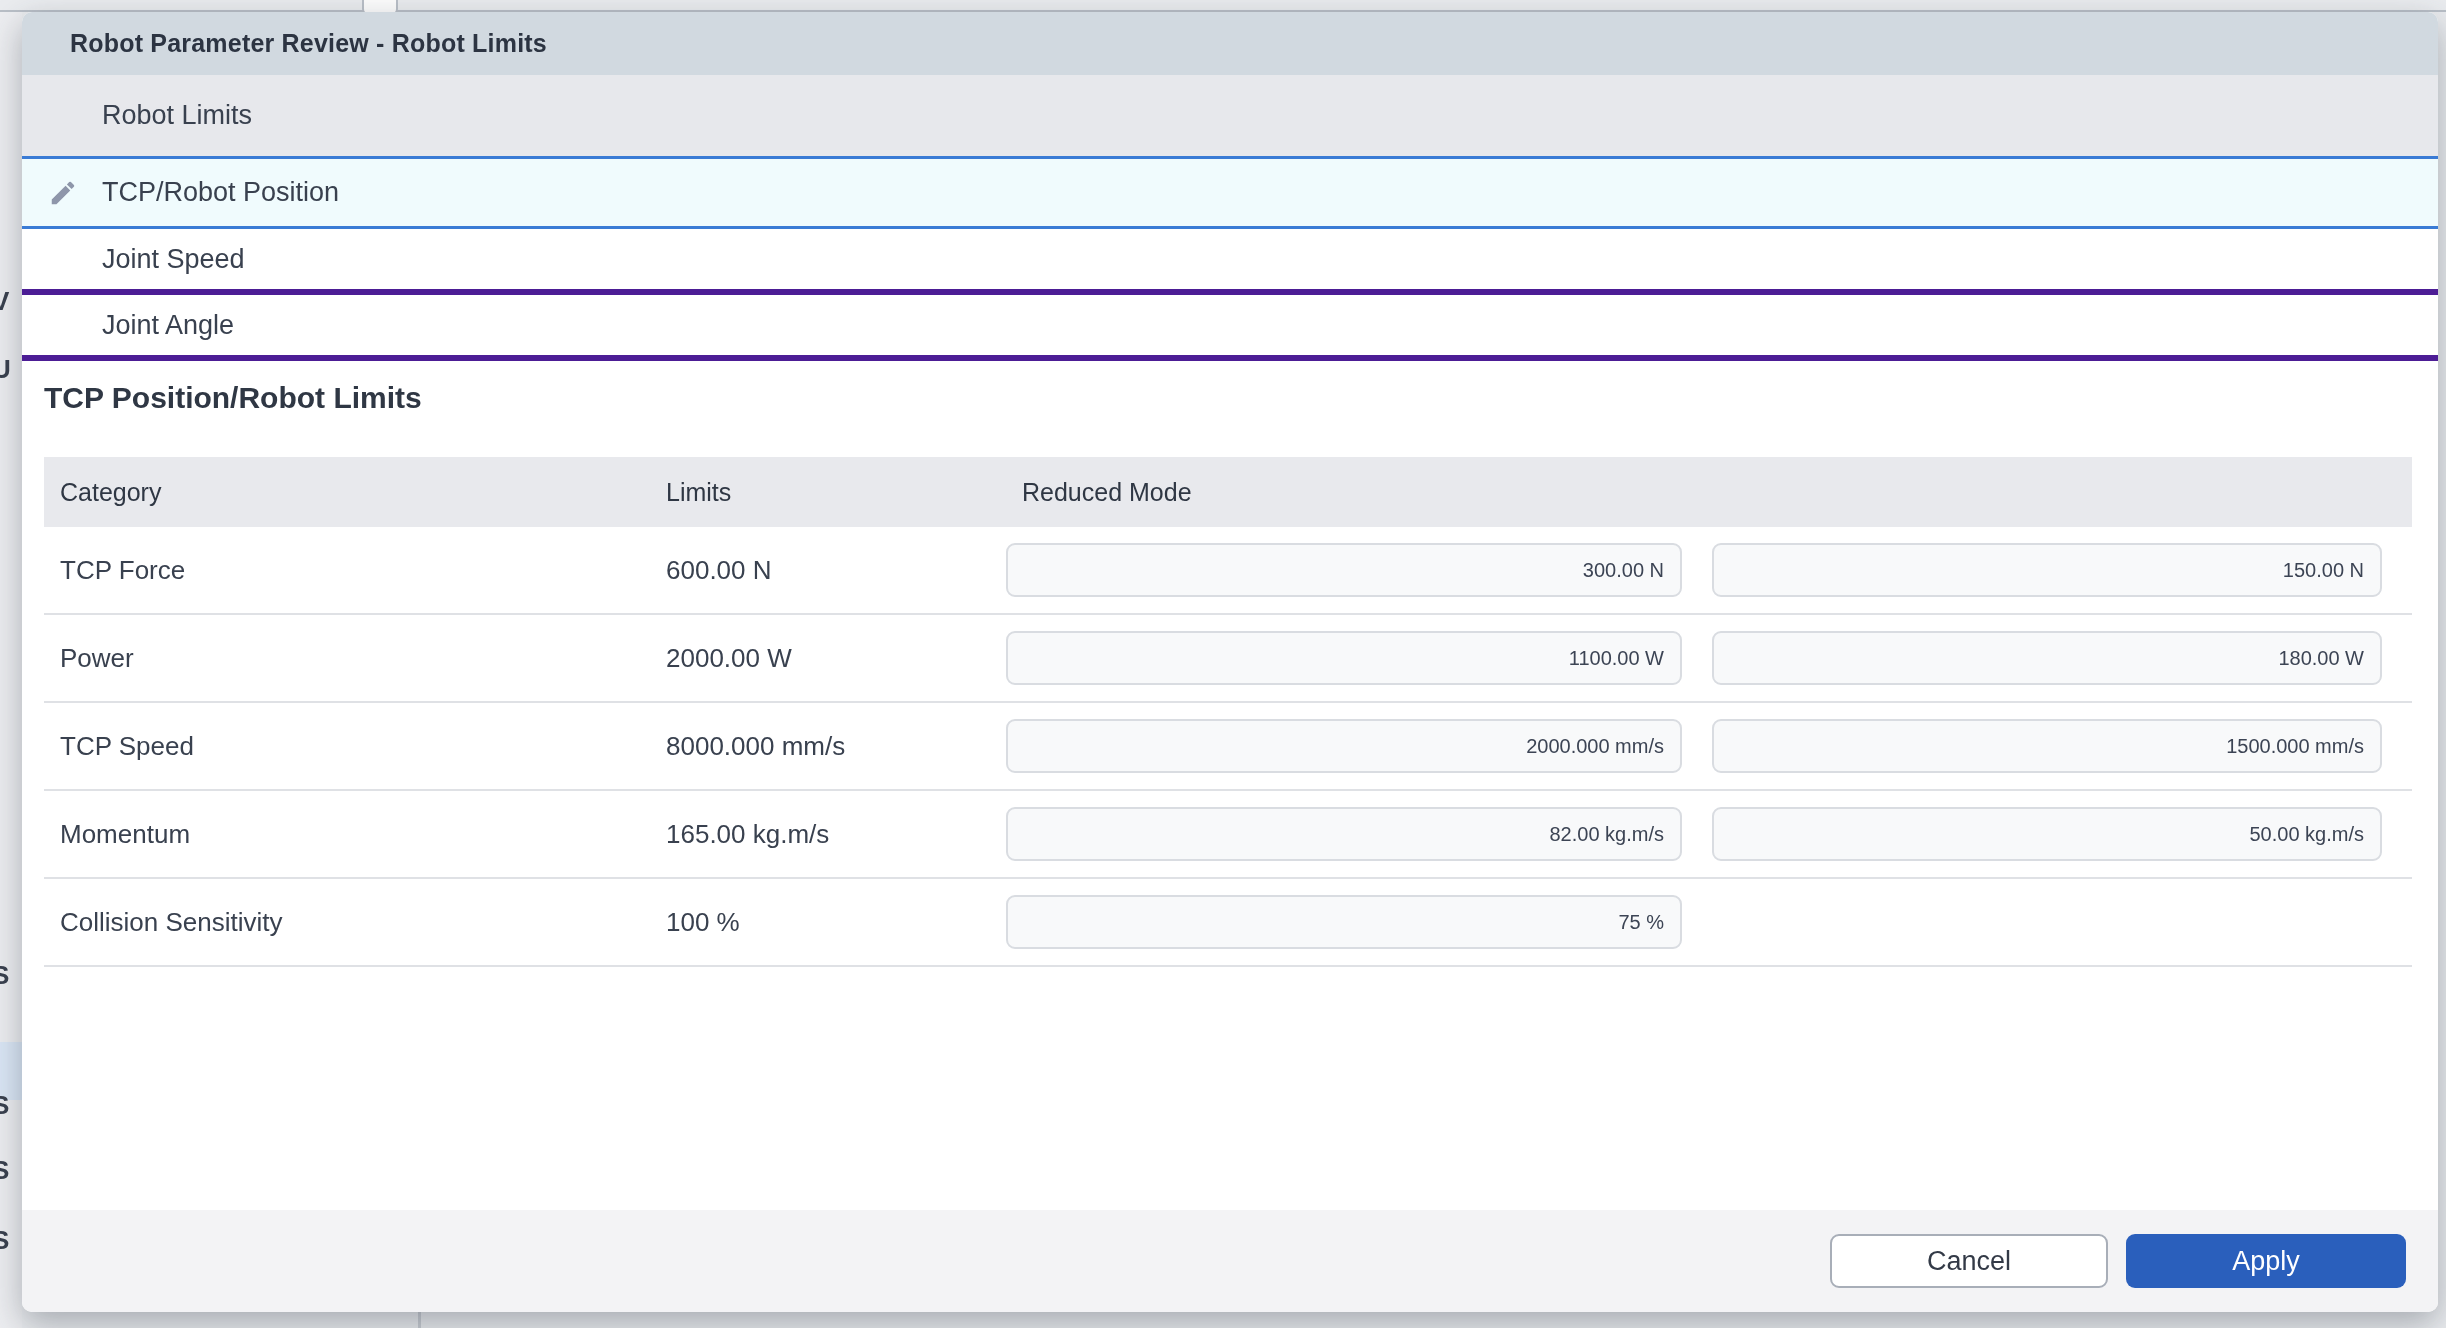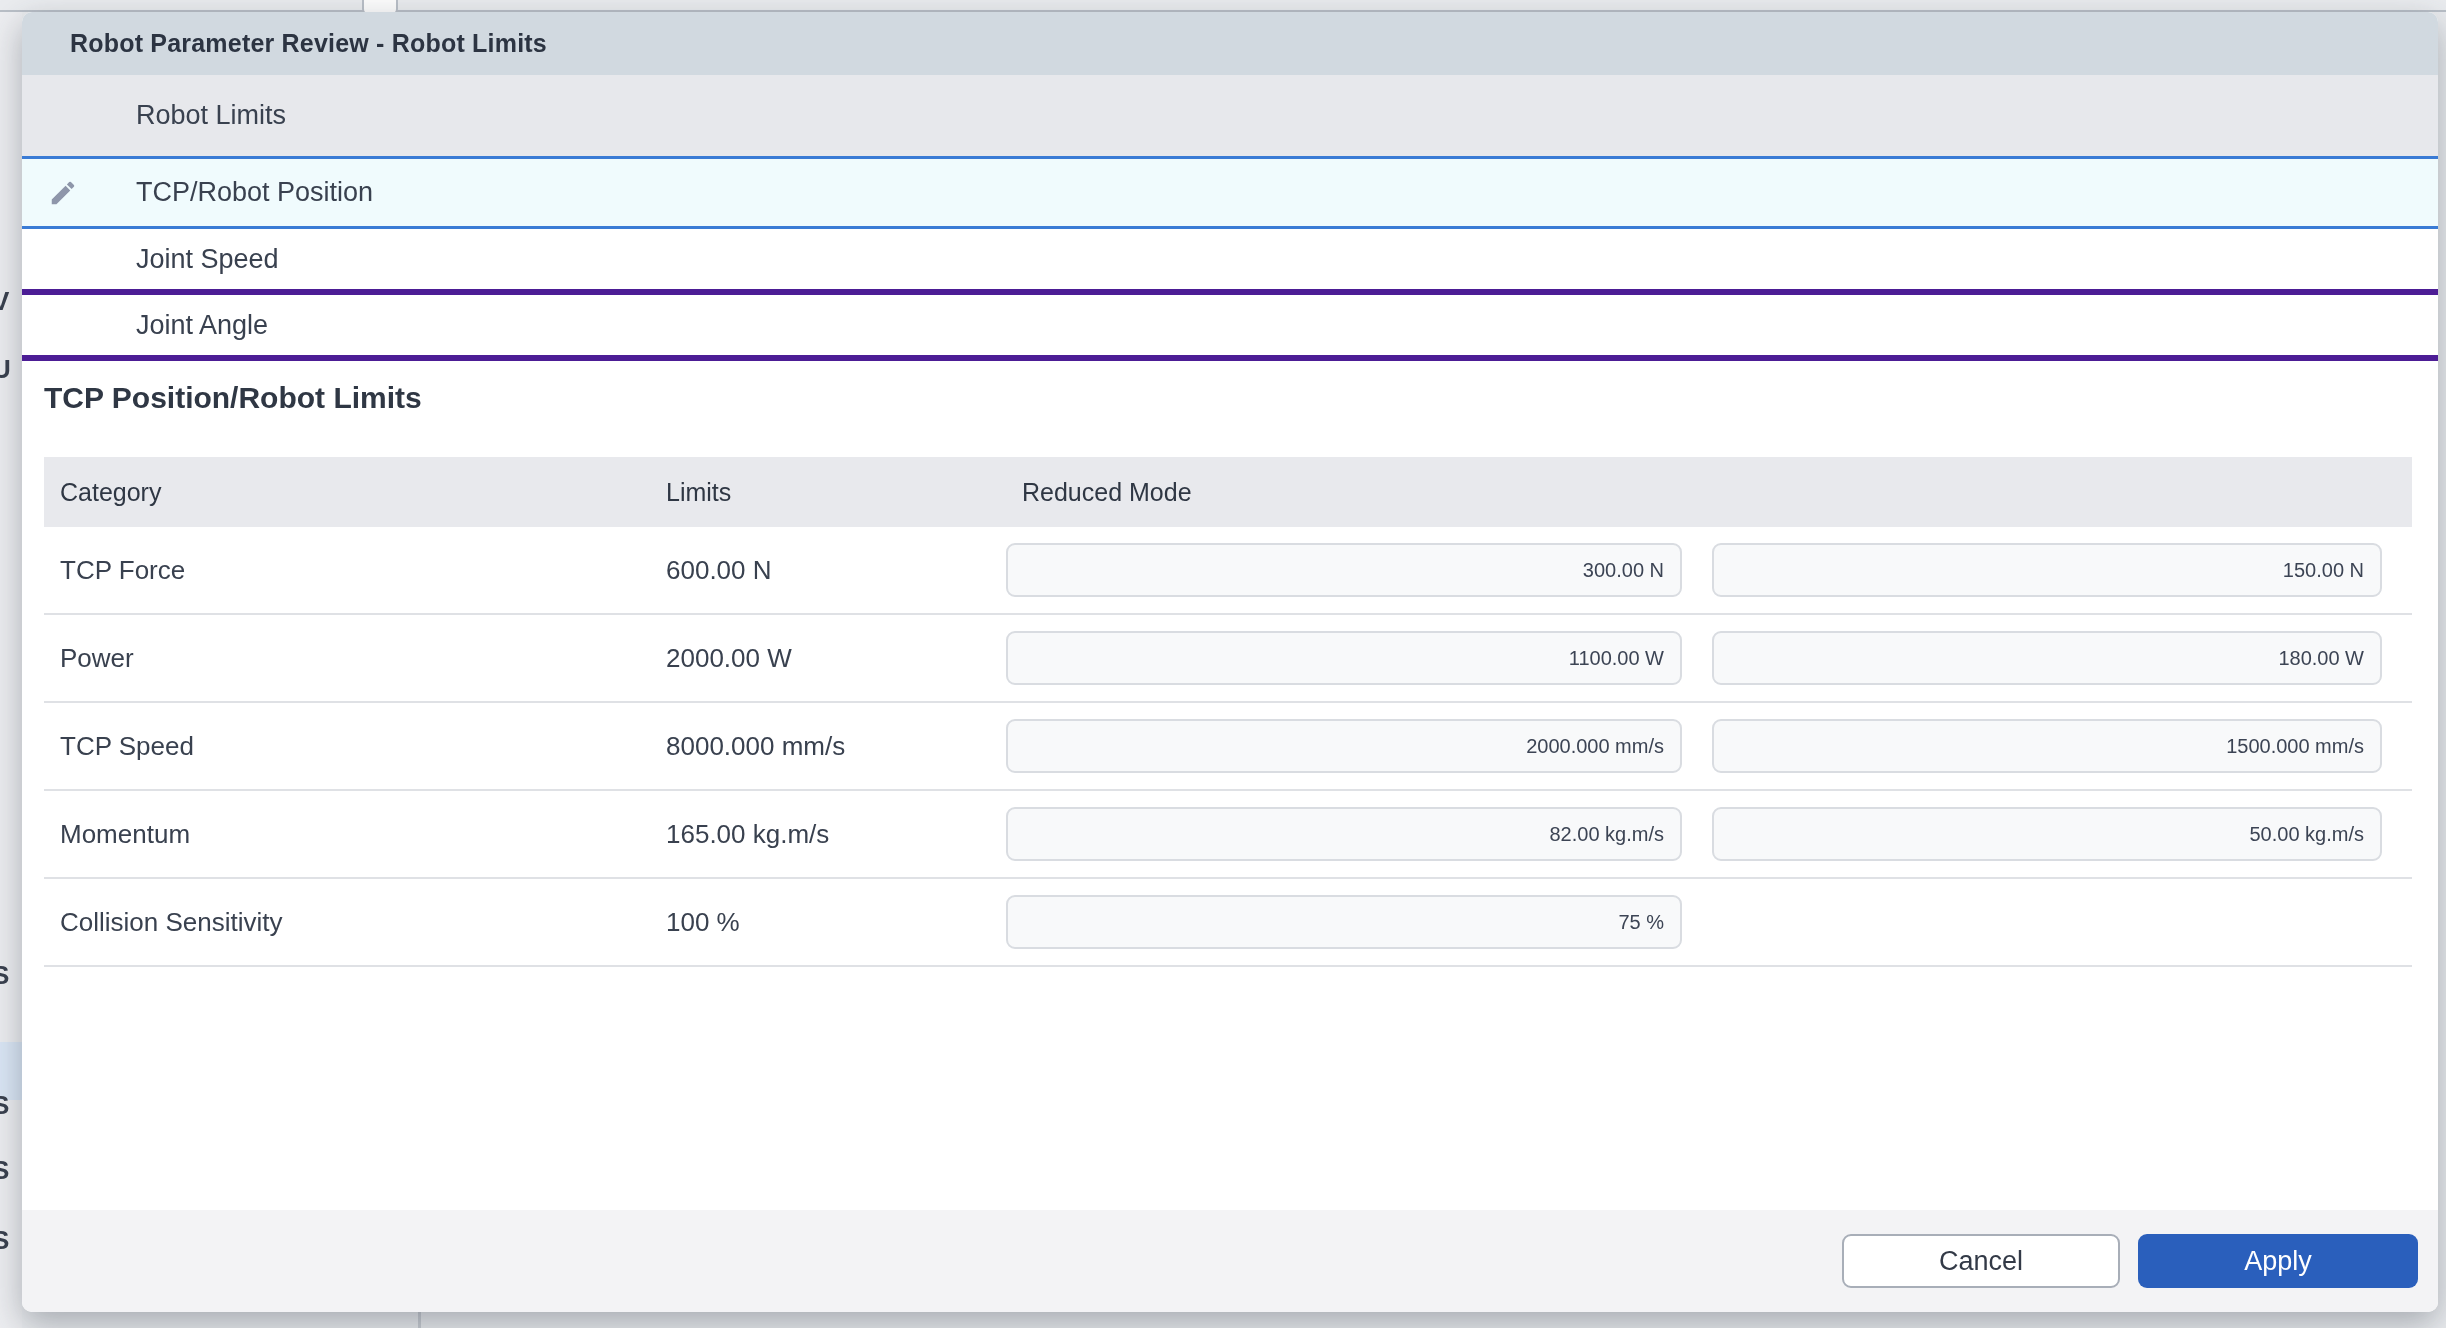--- a/index.html
+++ b/index.html
@@ -22,42 +22,42 @@
   .dialog{
     position:absolute;left:22px;top:12px;width:2416px;height:1300px;
     background:#ffffff;border-radius:10px;overflow:hidden;
     box-shadow:0 12px 34px rgba(40,50,60,.35);
     display:flex;flex-direction:column;
   }
   .titlebar{height:63px;background:#d1d9e0;display:flex;align-items:center;flex:0 0 auto;}
   .titlebar .title{font-size:25px;font-weight:bold;color:#2c3442;padding-left:48px;letter-spacing:.2px;}
   
   .nav-row{position:relative;display:flex;align-items:center;box-sizing:border-box;flex:0 0 auto;font-size:27px;color:#39414f;}
-  .nav-row .label{padding-left:114px;}
+  .nav-row .label{padding-left:80px;}
   .nav-row.group{height:81px;background:#e7e8ec;}
   .nav-row.selected{height:73px;background:#f0fbfd;border-top:3px solid #3a7bd5;border-bottom:3px solid #3a7bd5;}
   .nav-row.plain{height:66px;background:#ffffff;border-bottom:6px solid #4c1d95;}
   .pencil{position:absolute;left:26px;top:50%;transform:translateY(-50%);width:30px;height:30px;}
   .pencil svg{width:30px;height:30px;fill:#8e96aa;}
   
   .content{flex:1 1 auto;background:#ffffff;position:relative;}
   .section-title{font-size:30px;font-weight:bold;color:#2f3744;margin:20px 0 0 22px;}
   .ptable{margin:42px 0 0 22px;width:2368px;}
   .trow{display:grid;grid-template-columns:606px 356px 706px 700px;align-items:center;}
   .trow.head{height:70px;background:#e8e9ed;font-size:25px;color:#2f3744;}
   .trow.body-row{height:86px;border-bottom:2px solid #dfe1e5;font-size:26px;color:#39414f;background:#fff;}
   .cell{padding-left:16px;box-sizing:border-box;}
   .cell.inputcell{padding-left:0;padding-right:30px;}
   .cell input{
     width:100%;height:54px;box-sizing:border-box;
     background:#f8f9fa;border:2px solid #d9dce1;border-radius:9px;
     font-family:inherit;font-size:20px;color:#3c4454;text-align:right;padding-right:16px;
   }
   
-  .footer{flex:0 0 auto;height:102px;background:#f3f3f5;display:flex;align-items:center;justify-content:flex-end;gap:18px;padding-right:20px;}
+  .footer{flex:0 0 auto;height:102px;background:#f3f3f5;display:flex;align-items:center;justify-content:flex-end;gap:18px;padding-right:32px;}
   .btn{height:54px;border-radius:9px;font-family:inherit;font-size:27px;display:flex;align-items:center;justify-content:center;box-sizing:border-box;cursor:pointer;}
   .btn.cancel{width:278px;background:#ffffff;border:2px solid #a8aeb8;color:#333a47;}
   .btn.apply{width:280px;background:#2a5fbc;border:none;color:#ffffff;}
 </style>
 </head>
 <body>
 
 <div class="backdrop">
   <div class="backdrop-topline"></div>
   <div class="backdrop-tab"></div>

